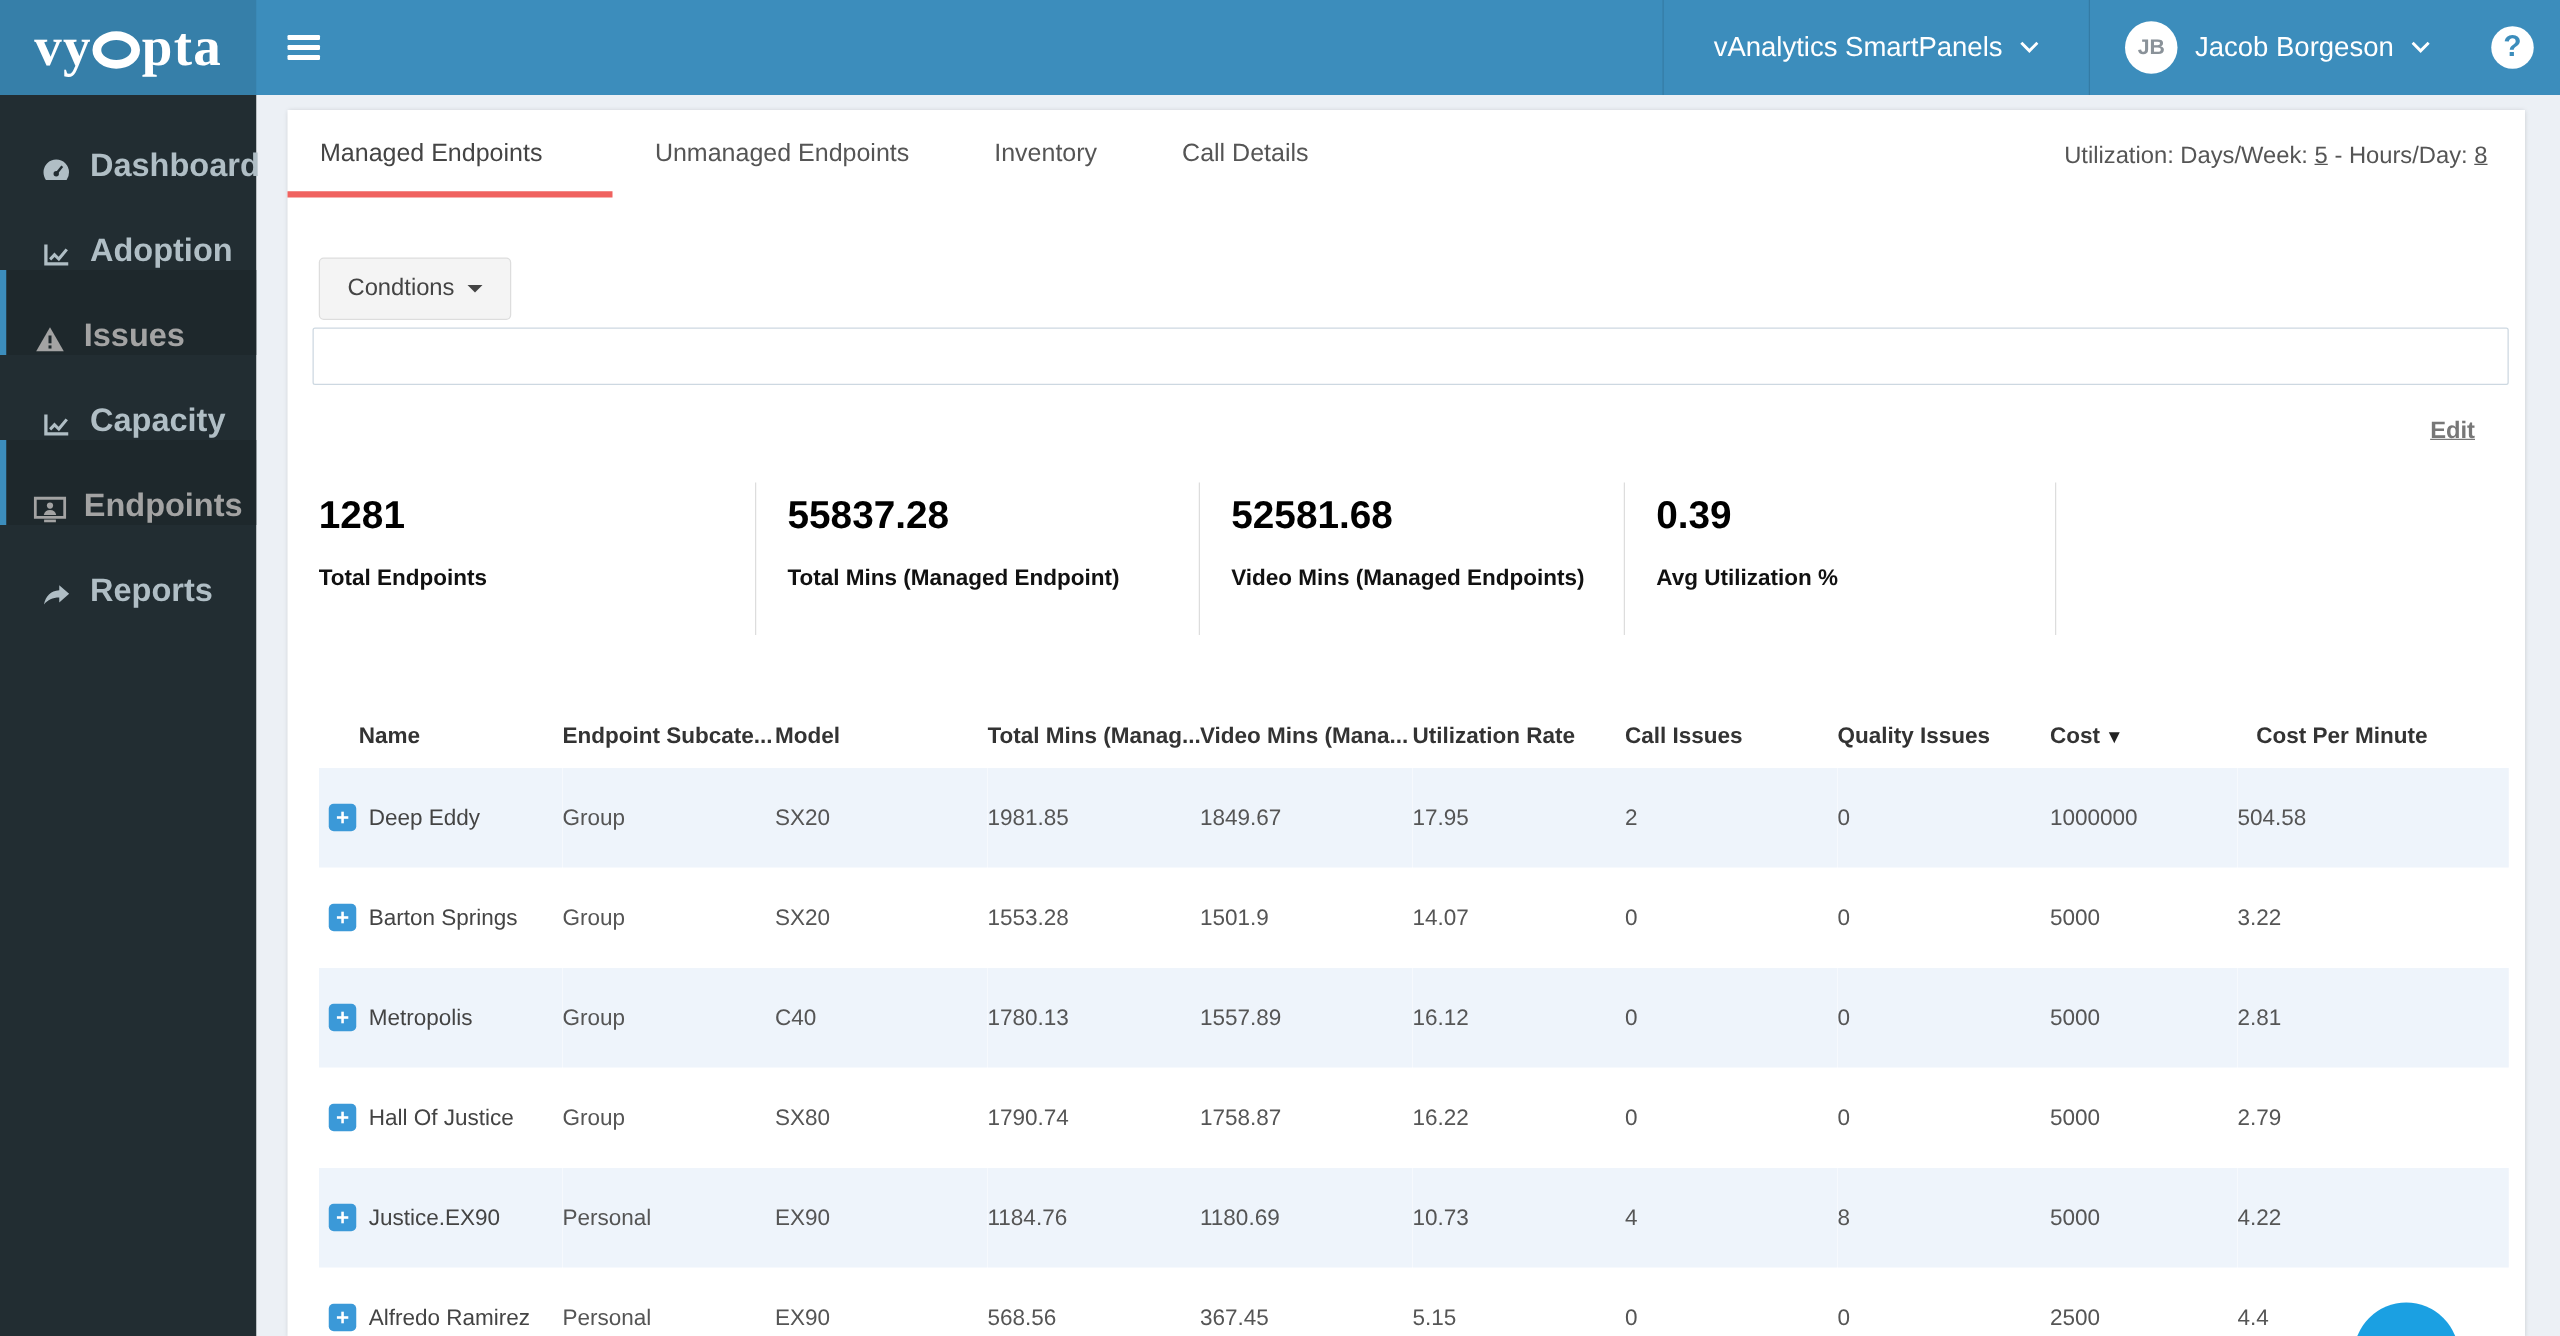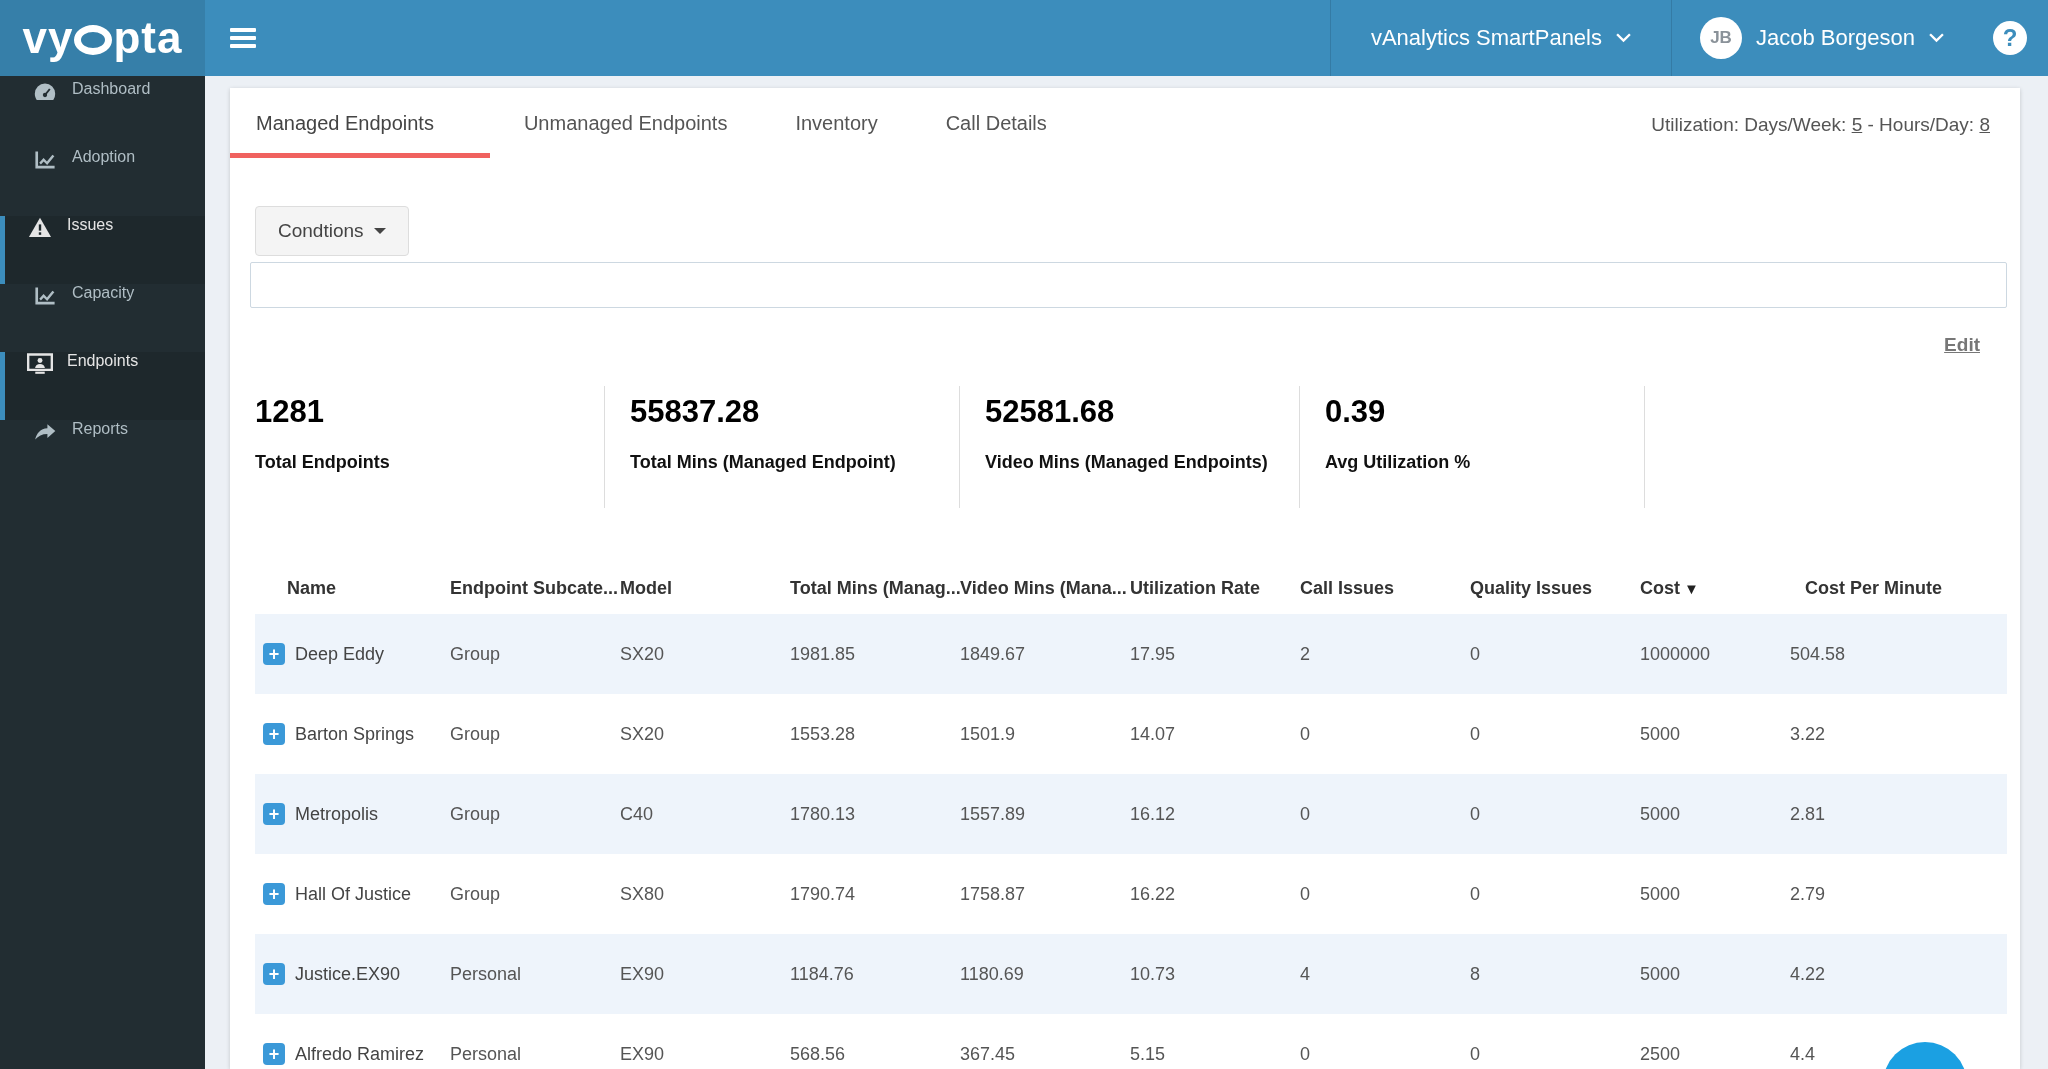--- a/index.html
+++ b/index.html
@@ -4,39 +4,39 @@
 <style>
   * { margin:0; padding:0; box-sizing:border-box; }
   html,body { width:2048px; height:1069px; overflow:hidden; }
   body {
     font-family:"Liberation Sans","DejaVu Sans",sans-serif;
     background:#ecf0f5; position:relative; color:#555;
   }
 
   
   .topbar { position:absolute; top:0; left:0; width:2048px; height:76px; background:#3c8dbc; display:flex; align-items:stretch; z-index:30; }
-  .logo-box { width:205px; height:76px; background:#367fa9; display:flex; align-items:center; justify-content:center; }
+  .logo-box { width:205px; height:76px; background:#367fa9; display:flex; align-items:center; justify-content:center;font-family:Liberation Serif, serif; }
   .logo { color:#fff; font-size:44px; font-weight:bold; letter-spacing:1px; display:flex; align-items:center; line-height:1; }
   .logo-o { display:inline-block; width:38px; height:30px; border:7px solid #fff; border-radius:50%; margin:4px 1px 0; }
   .menu-toggle { width:60px; display:flex; align-items:center; justify-content:center; cursor:pointer; margin-left:8px; }
   .menu-toggle .bars { display:inline-block; }
   .menu-toggle .bars span { display:block; width:26px; height:4px; background:#fff; border-radius:1px; margin:4px 0; }
   .topbar-right { margin-left:auto; display:flex; align-items:stretch; color:#fff; }
   .product-menu { display:flex; align-items:center; gap:14px; padding:0 40px; border-left:1px solid rgba(0,0,0,0.12); border-right:1px solid rgba(0,0,0,0.12); font-size:22px; cursor:pointer; }
   .user-menu { display:flex; align-items:center; gap:14px; padding:0 28px; font-size:22px; cursor:pointer; }
   .avatar { width:42px; height:42px; border-radius:50%; background:#fff; color:#8a9299; font-weight:bold; font-size:17px; display:flex; align-items:center; justify-content:center; }
   .help-btn { width:76px; display:flex; align-items:center; justify-content:center; cursor:pointer; }
   .help-circle { width:34px; height:34px; border-radius:50%; background:#fff; color:#3c8dbc; font-weight:bold; font-size:24px; display:flex; align-items:center; justify-content:center; }
   .chev { width:15px; height:10px; }
 
   
   .sidebar { position:absolute; top:76px; left:0; width:205px; height:993px; background:#222d32; padding-top:4px; z-index:20; }
-  .nav-item { display:flex; align-items:flex-start; gap:14px; height:68px; padding-left:27px; color:#b0bec5; font-size:16px; cursor:pointer; border-left:5px solid transparent; }
+  .nav-item { display:flex; align-items:flex-end; gap:14px; height:68px; padding-left:27px; color:#b0bec5; font-size:26px; cursor:pointer; border-left:5px solid transparent;font-weight:bold; }
   .nav-item svg { width:26px; height:24px; flex:0 0 26px; }
-  .nav-item.active { background:#1e282c; color:#e5e5e5; border-left:5px solid #3c8dbc; padding-left:22px; }
+  .nav-item.active { background:#1e282c; color:#a3a3a3; border-left:5px solid #3c8dbc; padding-left:22px; }
 
   
   .card { position:absolute; left:230px; top:88px; width:1790px; height:981px; background:#fff; box-shadow:0 1px 4px rgba(0,0,0,0.18); z-index:10; }
 
   
   .tabs { display:flex; align-items:flex-end; height:70px; }
   .tab { padding:24px 34px 18px; font-size:20px; color:#555; cursor:pointer; border-bottom:5px solid transparent; }
   .tab:first-child { padding-left:26px; padding-right:56px; }
   .tab.active { border-bottom-color:#f0625f; color:#444; }
 

